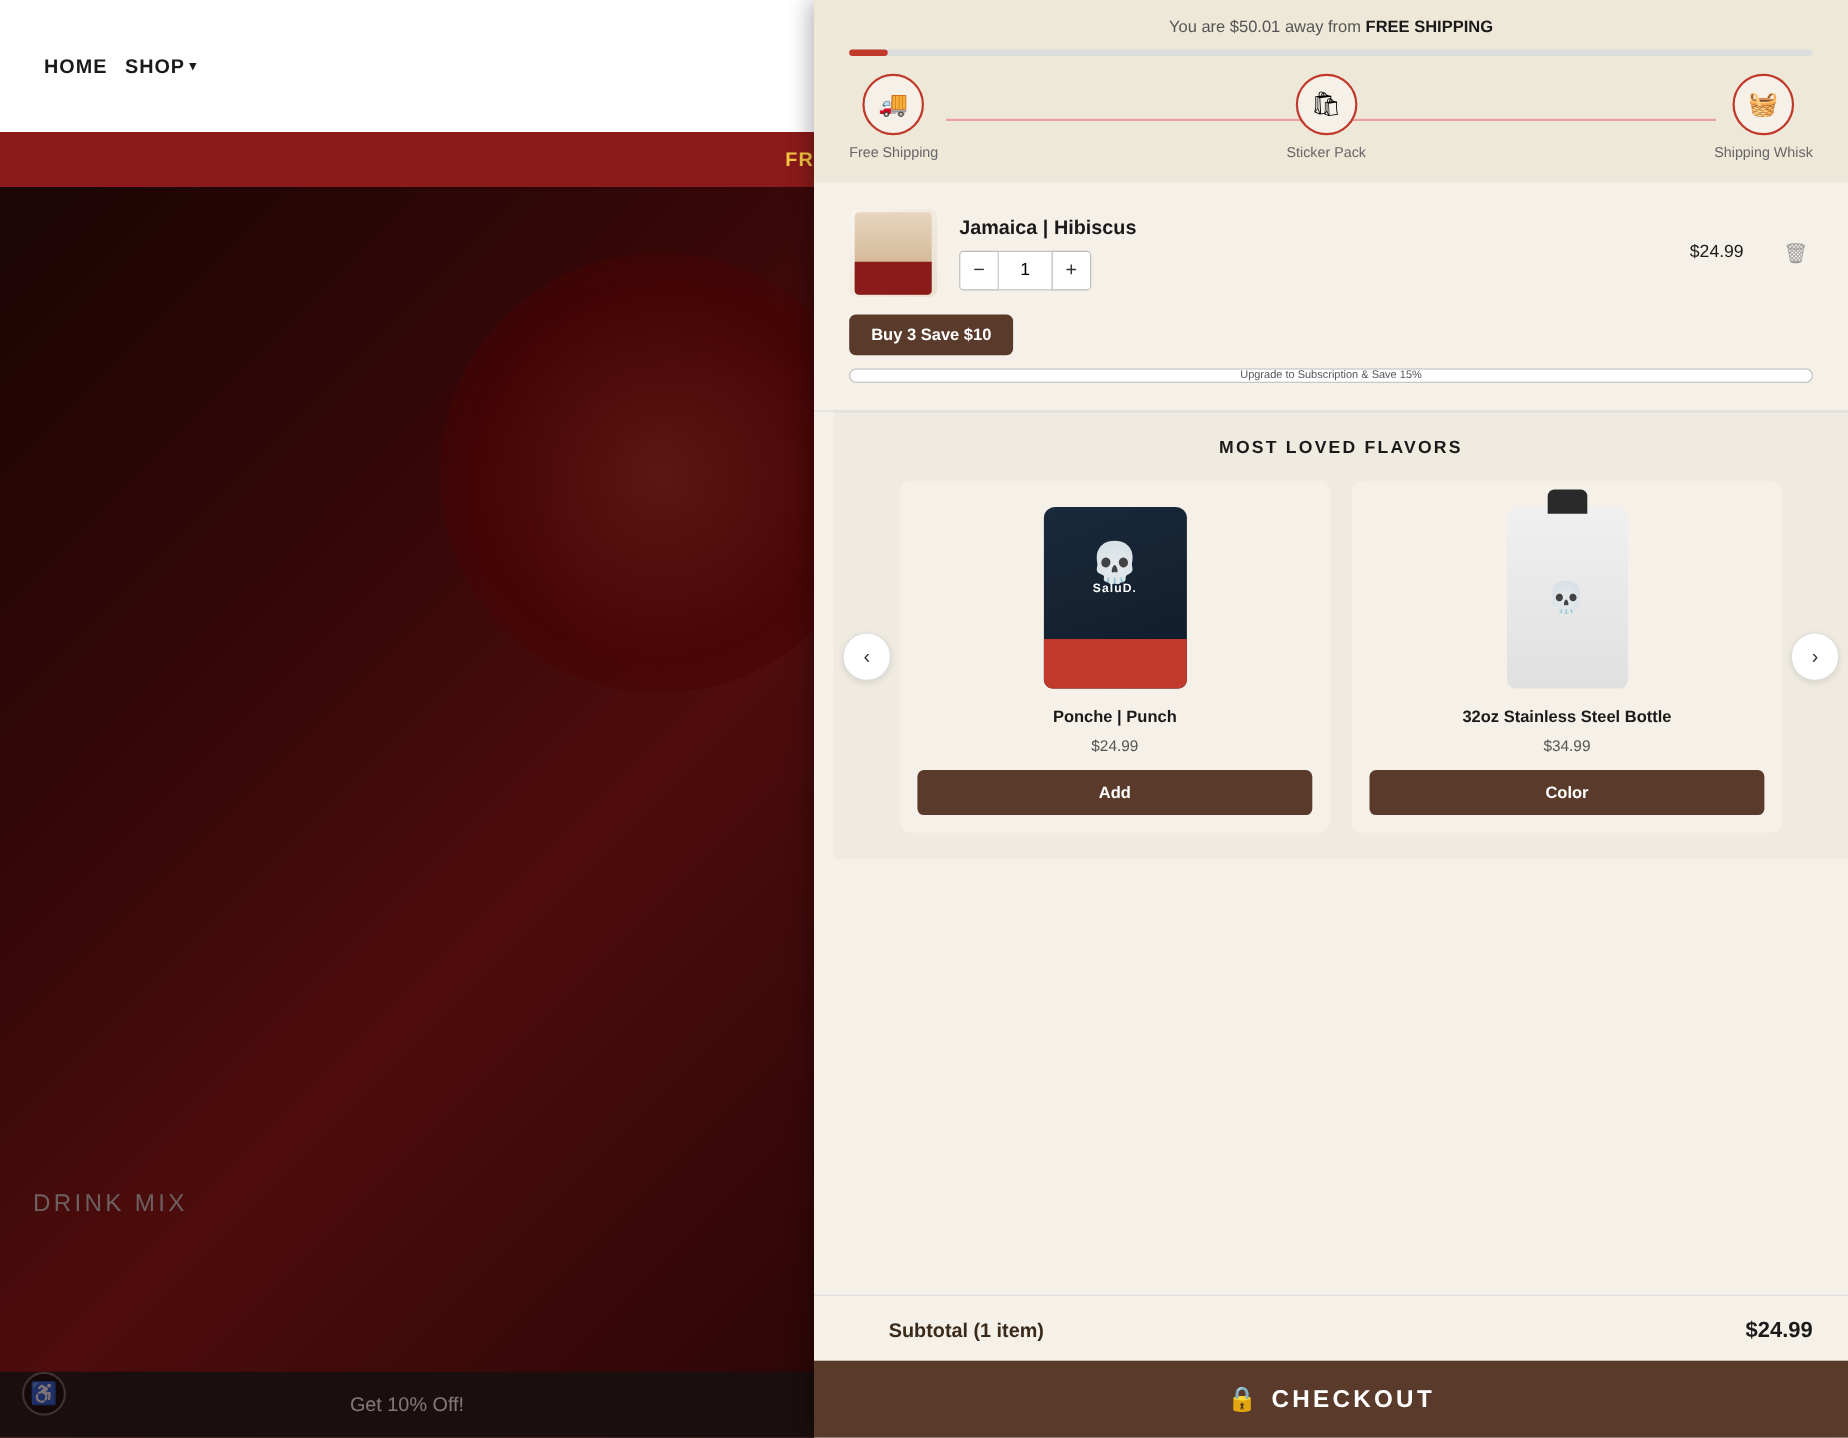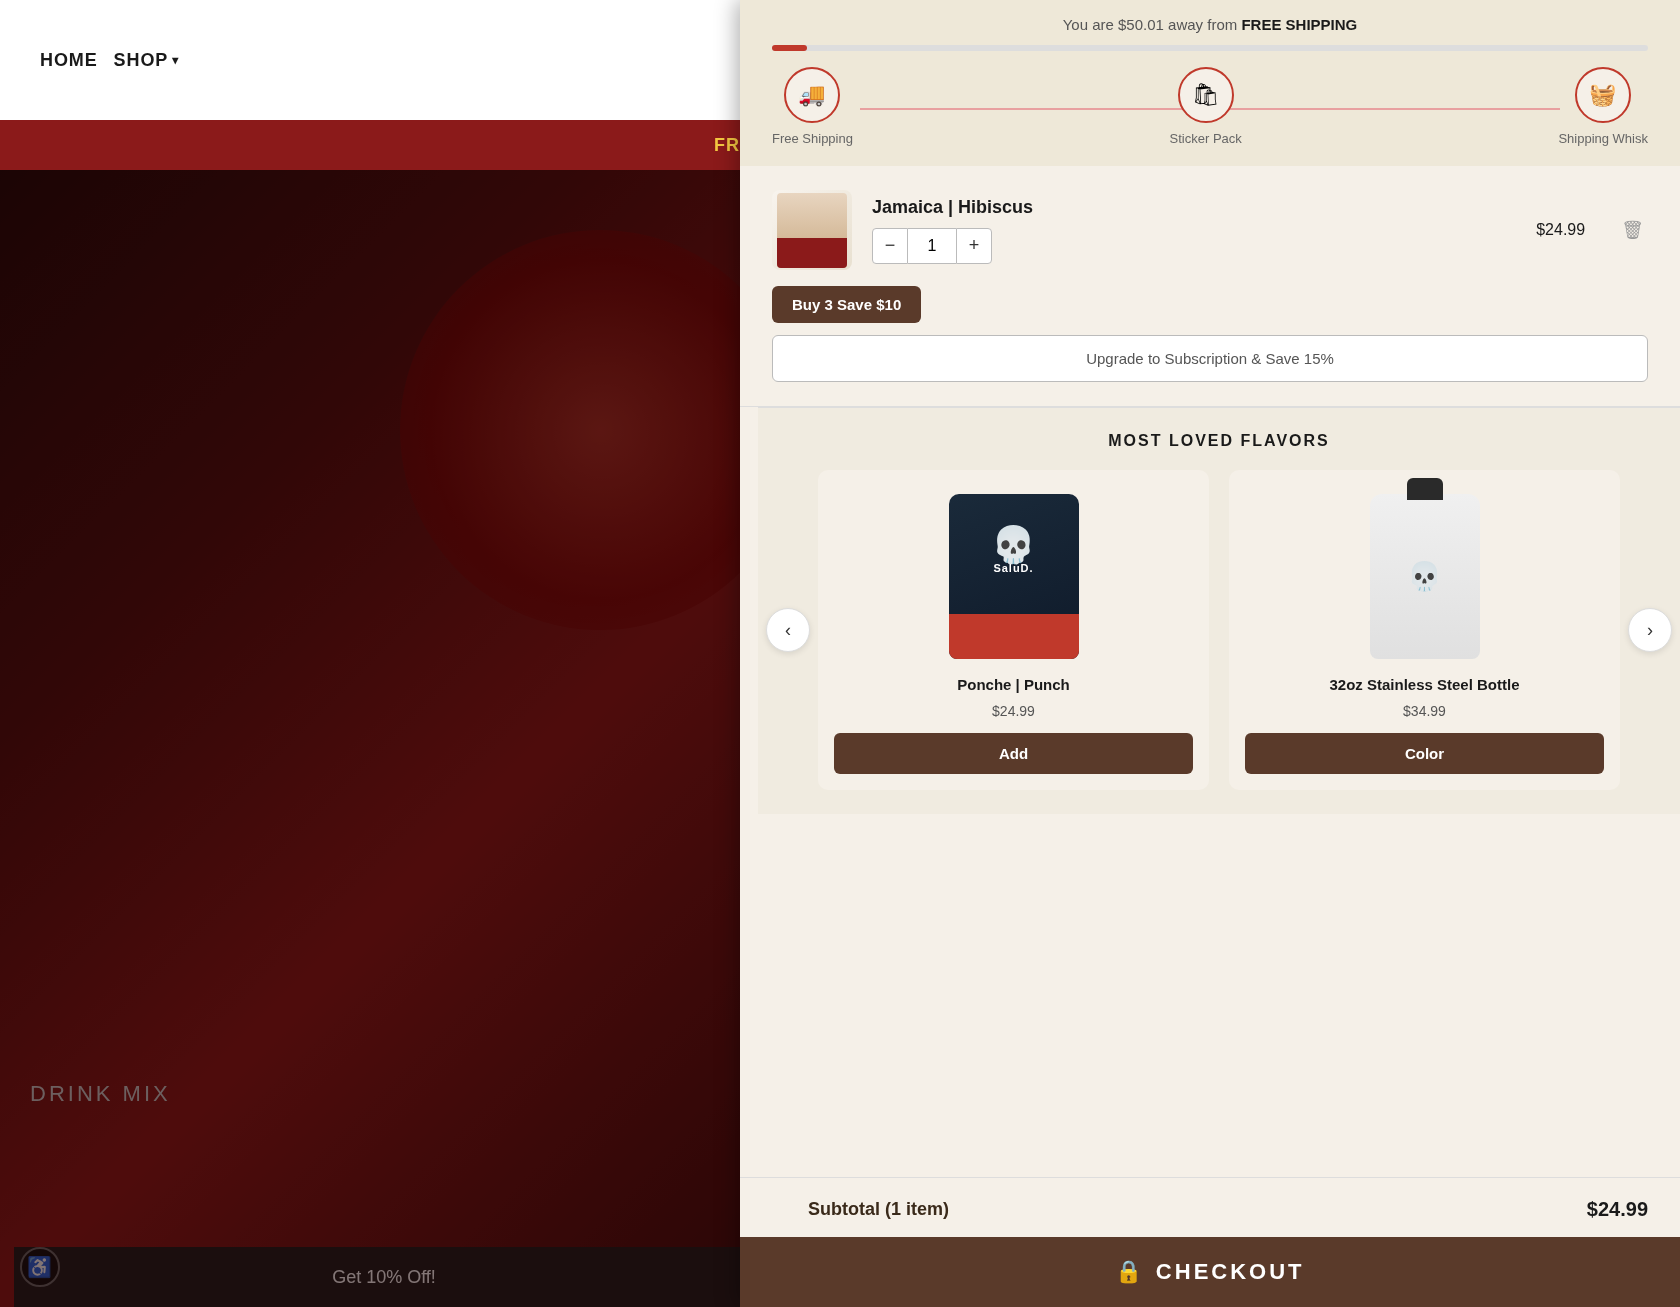--- a/index.html
+++ b/index.html
@@ -129,21 +129,21 @@
     .hero-sub {
       font-size: 22px;
       color: #ccc;
       letter-spacing: 3px;
     }
 
     
     .bottom-bar {
       position: absolute;
       bottom: 0;
-      left: 14px;
+      left: 0;
       width: 740px;
       height: 60px;
       background: #1a1a1a;
       display: flex;
       align-items: center;
       justify-content: center;
       z-index: 3;
     }
 
     .bottom-bar span {
@@ -425,25 +425,24 @@
       font-size: 15px;
       font-weight: 600;
       margin-top: 16px;
       cursor: pointer;
     }
 
     
     .subscription-btn {
       width: 100%;
       margin-top: 12px;
-      padding: 14px;
       border: 1px solid #bbb;
       background: #fff;
       border-radius: 6px;
-      font-size: 15px;
+      font-size: 10px;
       color: #555;
       cursor: pointer;
       text-align: center;
     }
 
     
     .most-loved-section {
       background: #f0ebe0;
       padding: 24px 0;
       border-top: 1px solid #ddd;

